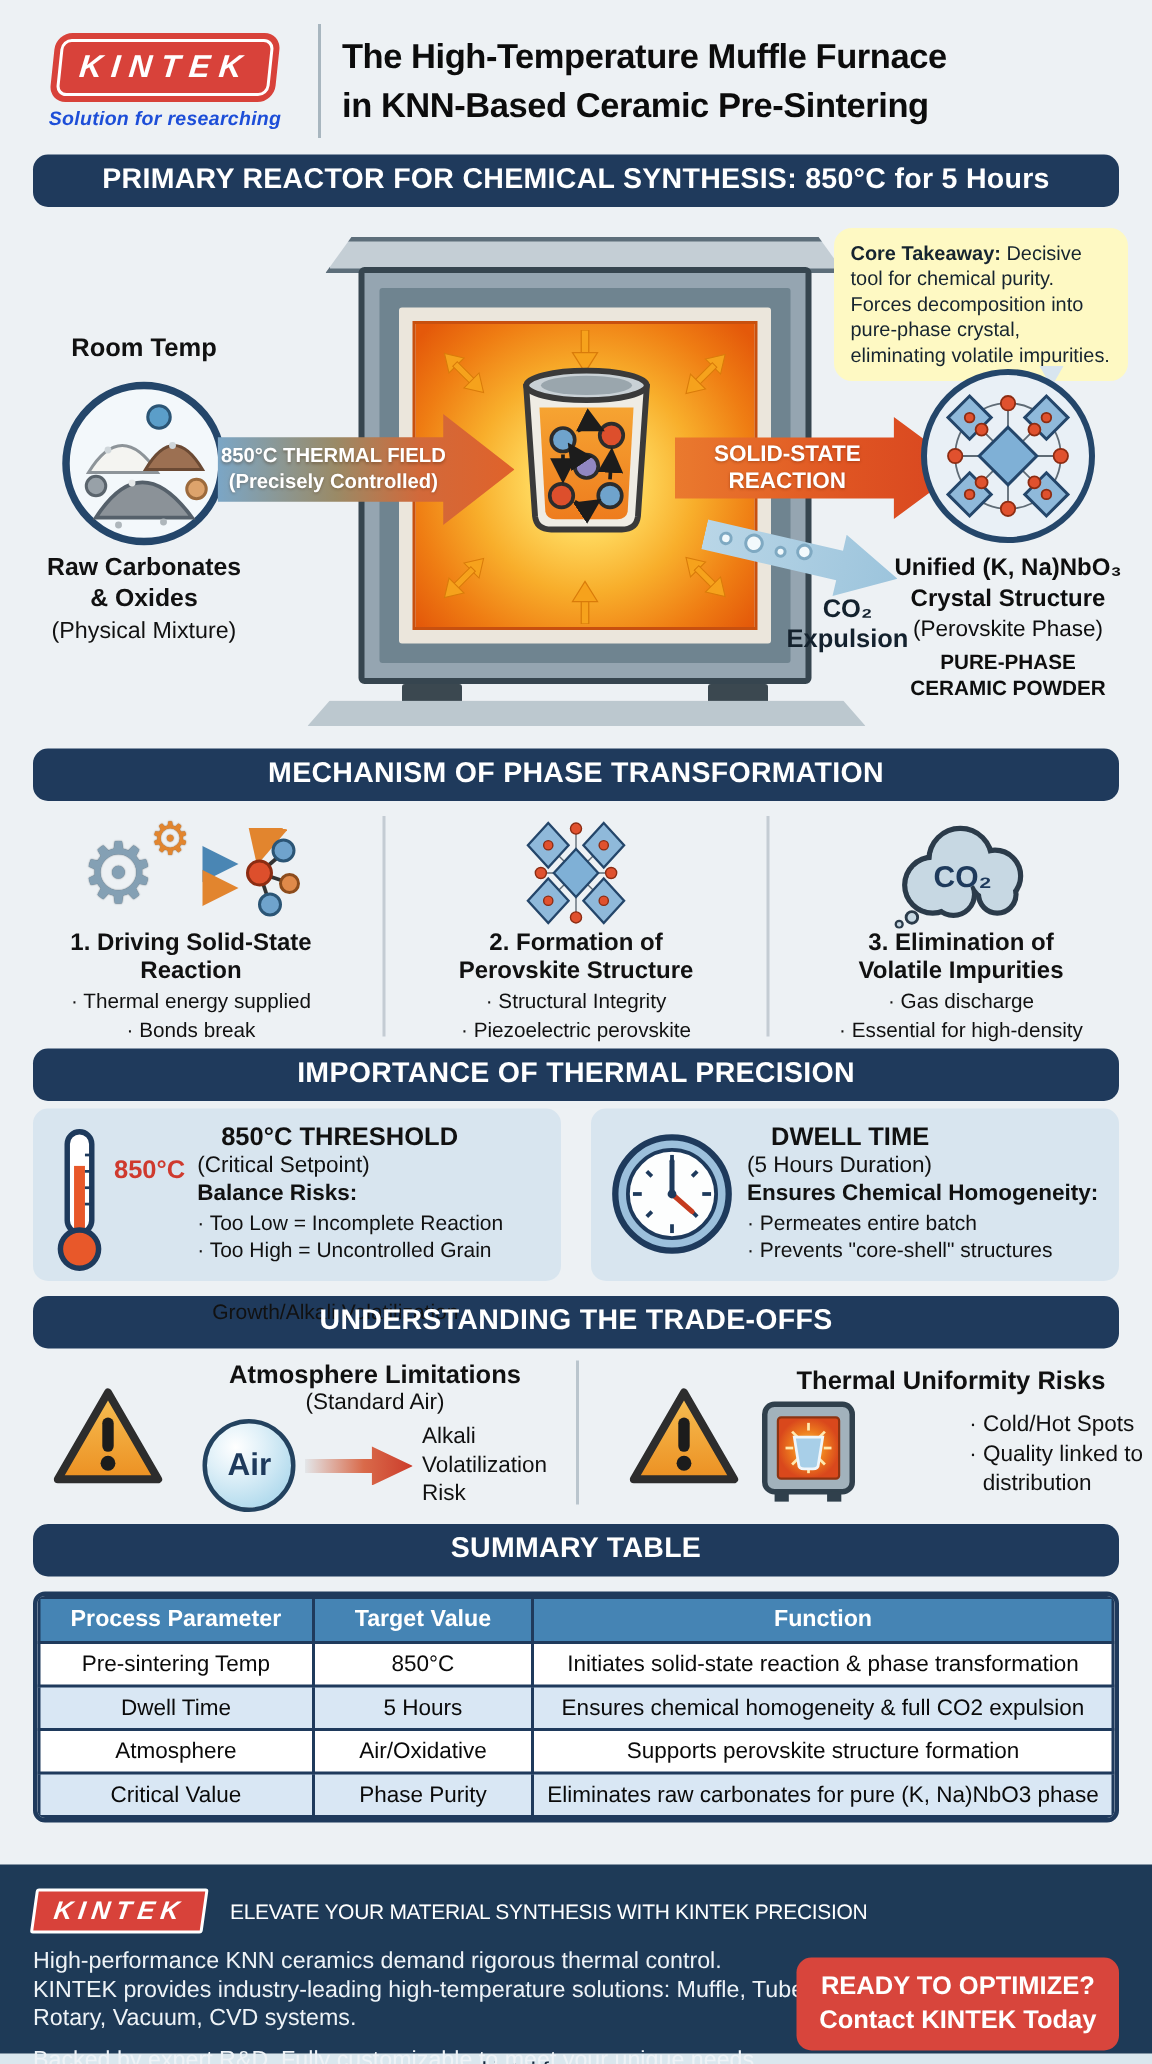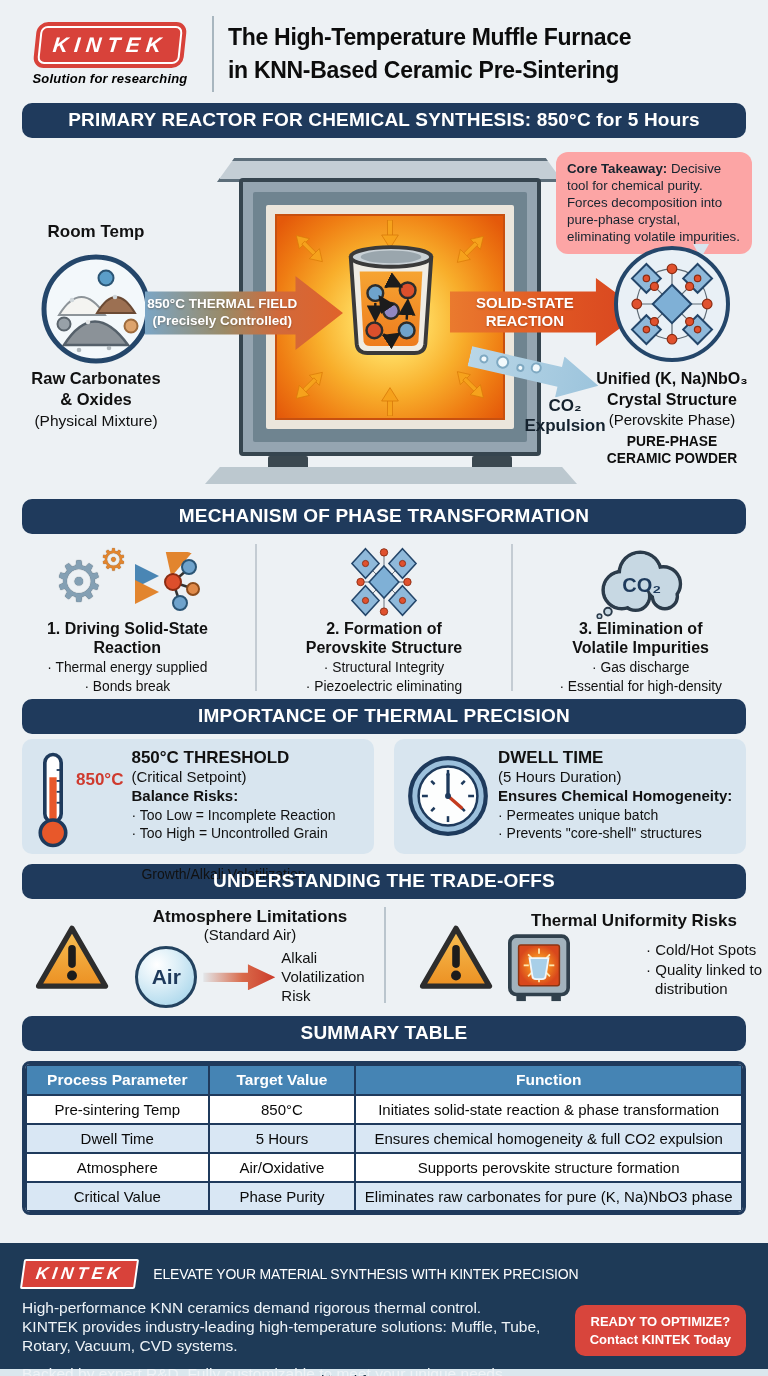--- a/index.html
+++ b/index.html
@@ -12,21 +12,21 @@
   }
   
   .header { height:103px; display:flex; align-items:center; padding:10px 20px 6px 24px; }
   .logo-block { width:172px; flex:0 0 172px; text-align:center; }
   .logo-box {
     display:inline-block; background:#d8423a; border:2px solid #fff;
     box-shadow:0 0 0 4px #d8423a; border-radius:7px; padding:5px 12px; margin-top:4px;
     transform:skewX(-6deg);
   }
   .logo-box span { color:#fff; font-weight:bold; font-style:italic; font-size:21px; letter-spacing:6px; }
-  .logo-tagline { color:#000000; font-style:italic; font-weight:bold; font-size:13px; margin-top:7px; letter-spacing:.2px; }
+  .logo-tagline { color:#1d4ed8; font-style:italic; font-weight:bold; font-size:13px; margin-top:7px; letter-spacing:.2px; }
   .header-divider { width:2px; height:76px; background:#a8b6bf; margin:0 14px 0 16px; }
   .header-title { font-size:23px; font-weight:bold; line-height:1.4; color:#0c0c0c; letter-spacing:-.3px; }
   
   .banner {
     margin:0 22px; background:#1f3a5c; color:#fff; text-align:center;
     font-weight:bold; font-size:19px; padding:6px 0 7px; border-radius:10px; letter-spacing:.2px;
   }
   
   .diagram { position:relative; height:358px; }
   .room-temp { position:absolute; left:36px; top:84px; width:120px; text-align:center; font-weight:bold; font-size:17px; }
@@ -65,21 +65,21 @@
   .co2-arrow {
     position:absolute; left:468px; top:212px; width:132px; height:42px;
     background:linear-gradient(90deg,#b9d6e7 0%,#9cc4dc 100%);
     clip-path:polygon(0 26%,70% 26%,70% 0,100% 50%,70% 100%,70% 74%,0 74%);
     transform:rotate(13deg);
   }
   .co2-arrow i { position:absolute; border-radius:50%; background:#f2f9fc; border:2px solid #7fa9c2; }
   .co2-label { position:absolute; left:506px; top:258px; width:118px; text-align:center; font-weight:bold; font-size:17px; line-height:1.2; color:#14222e; }
   .core-bubble {
     position:absolute; left:556px; top:14px; width:196px;
-    background:#fca5a5; border-radius:12px; padding:9px 11px;
+    background:#fef9c3; border-radius:12px; padding:9px 11px;
     font-size:13.3px; line-height:1.27; color:#16242f;
   }
   .core-bubble:after { content:""; position:absolute; left:70%; bottom:-12px; border:8px solid transparent; border-top:14px solid #d8e5ef; }
   .crystal-circle {
     position:absolute; left:614px; top:108px; width:116px; height:116px;
     background:#e9f0f6; border:4px solid #24466a; border-radius:50%;
     display:flex; align-items:center; justify-content:center;
   }
   .crystal-label { position:absolute; left:576px; top:230px; width:192px; text-align:center; line-height:1.32; color:#0e0e0e; }
   .crystal-label .b1 { font-weight:bold; font-size:16px; }
@@ -92,21 +92,21 @@
   .mech-icon { height:76px; display:flex; align-items:center; justify-content:center; gap:2px; position:relative; }
   .gear-big { font-size:56px; color:#84a0b4; line-height:1; text-shadow:0 0 1px #2e4250; }
   .gear-small { font-size:30px; color:#e2852e; line-height:1; position:relative; top:-22px; left:-6px; text-shadow:0 0 1px #7a4510; }
   .mech-title { font-weight:bold; font-size:16px; line-height:1.18; }
   .mech-bullet { font-size:13.8px; line-height:1.35; margin-top:1px; }
   
   .prec-row { display:flex; gap:20px; margin:5px 22px 0; height:115px; }
   .pbox { flex:1; background:#d8e5ef; border-radius:10px; padding:9px 10px 8px 12px; display:flex; gap:8px; }
   .pbox .icons { display:flex; align-items:flex-start; gap:4px; padding-top:2px; }
   .red-temp { color:#cf3a2e; font-weight:bold; font-size:17px; padding-top:20px; }
-  .ptext .t1 { font-weight:bold; font-size:17px; line-height:1.15; }
+  .ptext .t1 { font-weight:bold; font-size:17px; line-height:1.15;margin-left:16px; }
   .ptext .t2 { font-size:15px; line-height:1.25; }
   .ptext .t3 { font-weight:bold; font-size:15px; line-height:1.3; }
   .ptext .t4 { font-size:14px; line-height:1.32; }
   .ptext .indent { padding-left:10px;margin-top:22px; }
   
   .trade-row { display:flex; height:112px; padding-top:6px; position:relative; }
   .trade-half { width:384px; display:flex; align-items:center; padding:0 6px 0 34px; gap:12px; }
   .trade-divider { position:absolute; left:384px; top:8px; width:2px; height:96px; background:#bac5cd; }
   .trade-content { flex:1; text-align:center; }
   .tt { font-weight:bold; font-size:17px; line-height:1.1; }
@@ -138,21 +138,21 @@
   .footer { margin-top:28px; background:#1e3a57; color:#eef3f7; padding:16px 22px 10px; height:126px; position:relative; }
   .f-row1 { display:flex; align-items:center; gap:16px; }
   .f-logo { background:#d8423a; border:2px solid #fff; padding:3px 12px; transform:skewX(-8deg); border-radius:2px; }
   .f-logo span { color:#fff; font-weight:bold; font-style:italic; font-size:17px; letter-spacing:4px; }
   .f-headline { font-weight:normal; font-size:14px; color:#fff; letter-spacing:-.2px; white-space:nowrap; }
   .f-body { margin-top:10px; font-size:15.5px; line-height:1.22; max-width:545px; }
   .f-backed { margin-top:9px; font-size:15.5px; }
   .cta-btn {
     position:absolute; right:22px; top:62px; background:#d8453c; color:#fff;
     border:none; border-radius:10px; padding:8px 15px; text-align:center;
-    font-weight:bold; font-size:13px; line-height:1.35; cursor:pointer;
+    font-weight:bold; font-size:17px; line-height:1.35; cursor:pointer;
     font-family:inherit;
   }
   .bottom-strip { height:24px; background:#dae7ee; display:flex; align-items:center; justify-content:center; }
   .bottom-strip a { font-size:15.5px; color:#15293c; text-decoration:none; font-weight:500; }
 </style>
 </head>
 <body>
 
 <div class="header">
   <div class="logo-block">
@@ -380,21 +380,21 @@
           <circle cx="30" cy="30" r="5"></circle>
             <circle cx="90" cy="30" r="5"></circle>
           <circle cx="30" cy="90" r="5"></circle>
             <circle cx="90" cy="90" r="5"></circle>
         </g>
       </svg>
     </div>
     <div class="mech-title">2. Formation of</div>
     <div class="mech-title">Perovskite Structure</div>
     <div class="mech-bullet">· Structural Integrity</div>
-    <div class="mech-bullet">· Piezoelectric eliminating</div>
+    <div class="mech-bullet">· Piezoelectric perovskite</div>
   </div>
 
   <div class="mech-col">
     <div class="mech-icon">
       <svg width="100" height="74" viewBox="0 0 130 95">
         <g fill="#c7d8e3" stroke="#2b3b4a" stroke-width="5">
           <circle cx="40" cy="58" r="24"></circle>
             <circle cx="64" cy="36" r="27"></circle>
           <circle cx="94" cy="50" r="22"></circle>
             <circle cx="96" cy="66" r="16"></circle>
@@ -462,21 +462,21 @@
         </g>
         <line x1="50" y1="50" x2="50" y2="24" stroke="#1e3a5c" stroke-width="4" stroke-linecap="round"></line>
         <line x1="50" y1="50" x2="66" y2="64" stroke="#c43b1f" stroke-width="4" stroke-linecap="round"></line>
         <circle cx="50" cy="50" r="3.5" fill="#1e3a5c"></circle>
       </svg>
     </div>
     <div class="ptext">
       <div class="t1">DWELL TIME</div>
       <div class="t2">(5 Hours Duration)</div>
       <div class="t3">Ensures Chemical Homogeneity:</div>
-      <div class="t4">· Permeates unique batch</div>
+      <div class="t4">· Permeates entire batch</div>
       <div class="t4">· Prevents "core-shell" structures</div>
     </div>
   </div>
 </div>
 
 <div class="banner" style="margin-top:10px">UNDERSTANDING THE TRADE-OFFS</div>
 
 <div class="trade-row">
   <div class="trade-half">
     <svg width="76" height="70" viewBox="0 0 100 90">

